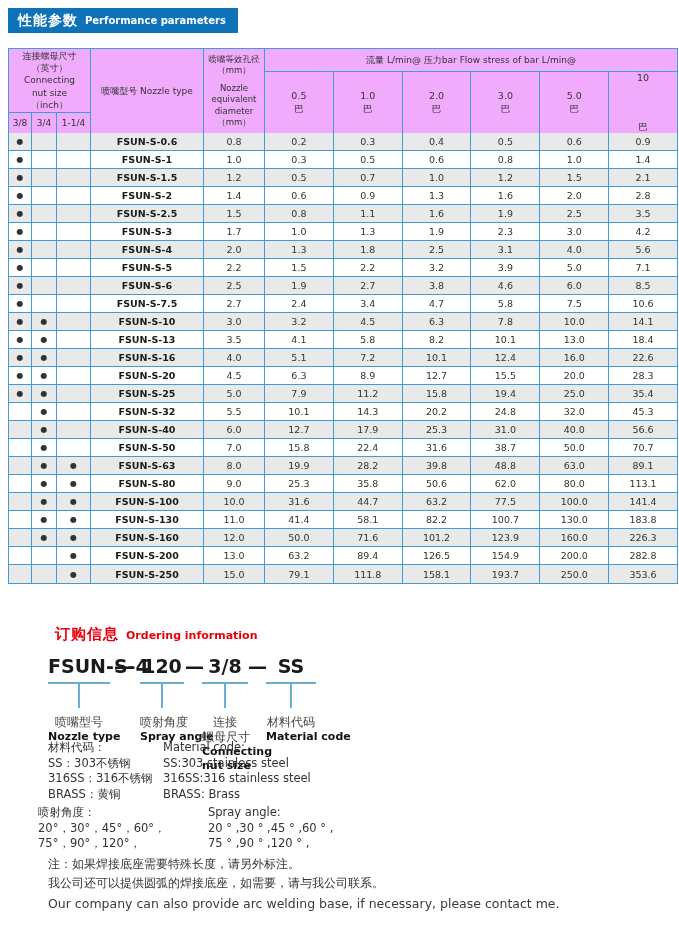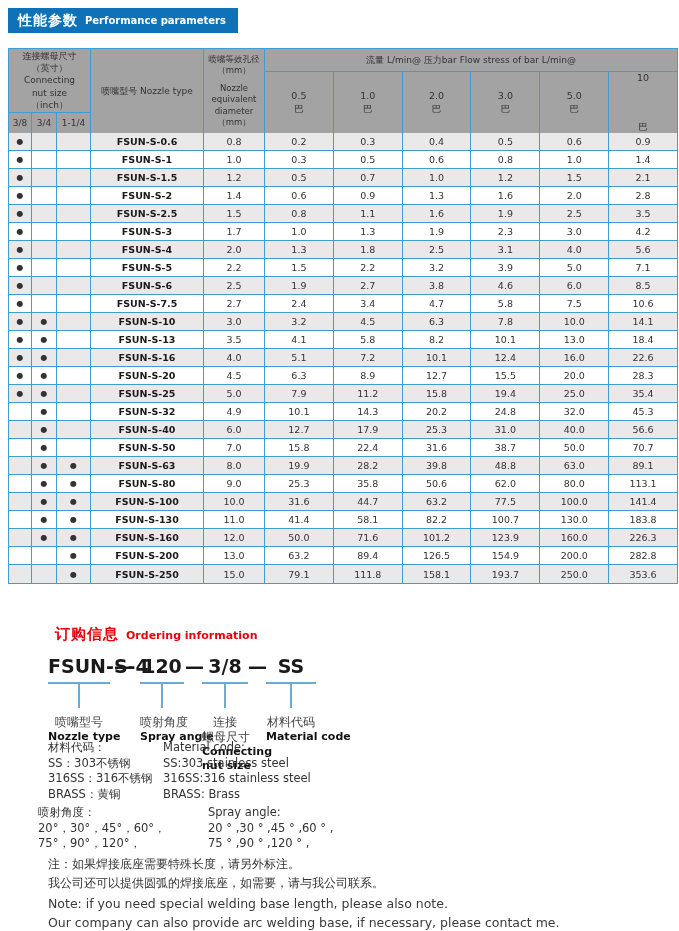--- a/index.html
+++ b/index.html
@@ -9,21 +9,21 @@
 
   
   .banner { position:absolute; left:8px; top:8px; height:25px; background:#0d72b8;
             color:#fff; display:flex; align-items:center; gap:7px; padding:0 12px 0 10px; }
   .banner .zh { font-size:14px; font-weight:bold; letter-spacing:1px; }
   .banner .en { font-size:10px; font-weight:bold; }
 
   
   .ptable { position:absolute; left:8px; top:48px; width:670px; border:1px solid #3e9cd6;
             font-size:9.5px; color:#333; }
-  .hdr { display:flex; height:84px; background:#a3a3a3; }
+  .hdr { display:flex; height:84px; background:#f0abfc; }
   .cellc { display:flex; flex-direction:column; align-items:center; justify-content:center; text-align:center; }
   .bR { border-right:1px solid #3e9cd6; }
   .bB { border-bottom:1px solid #3e9cd6; }
 
   .hA { width:82px; display:flex; flex-direction:column; }
   .hA-label { height:64px; font-size:9px; line-height:12.3px; }
   .hA-sizes { flex:1; display:flex; }
   .hA-sizes > div { height:100%; display:flex; align-items:center; justify-content:center; font-size:9px; }
   .sz0 { width:23px; } .sz1 { width:25px; } .sz2 { width:34px; }
 
@@ -344,21 +344,21 @@
         <div class="tcell flow">15.8</div>
         <div class="tcell flow">19.4</div>
         <div class="tcell flow">25.0</div>
         <div class="tcell flow last">35.4</div>
       </div>
       <div class="trow">
         <div class="tcell c0"></div>
         <div class="tcell c1">●</div>
         <div class="tcell c2"></div>
         <div class="tcell c3">FSUN-S-32</div>
-        <div class="tcell c4">4.9</div>
+        <div class="tcell c4">5.5</div>
         <div class="tcell flow">10.1</div>
         <div class="tcell flow">14.3</div>
         <div class="tcell flow">20.2</div>
         <div class="tcell flow">24.8</div>
         <div class="tcell flow">32.0</div>
         <div class="tcell flow last">45.3</div>
       </div>
       <div class="trow alt">
         <div class="tcell c0"></div>
         <div class="tcell c1">●</div>
@@ -536,15 +536,14 @@
   <div>Spray angle:</div>
   <div>20 ° ,30 ° ,45 ° ,60 ° ,</div>
   <div>75 ° ,90 ° ,120 ° ,</div>
 </div>
 
 <div class="notes notes-zh">
   <div>注：如果焊接底座需要特殊长度，请另外标注。</div>
   <div>我公司还可以提供圆弧的焊接底座，如需要，请与我公司联系。</div>
 </div>
 <div class="notes notes-en">
-  <div>Note: if you need special welding base length, please also note.</div>
   <div>Our company can also provide arc welding base, if necessary, please contact me.</div>
 </div>
 
 </body></html>

